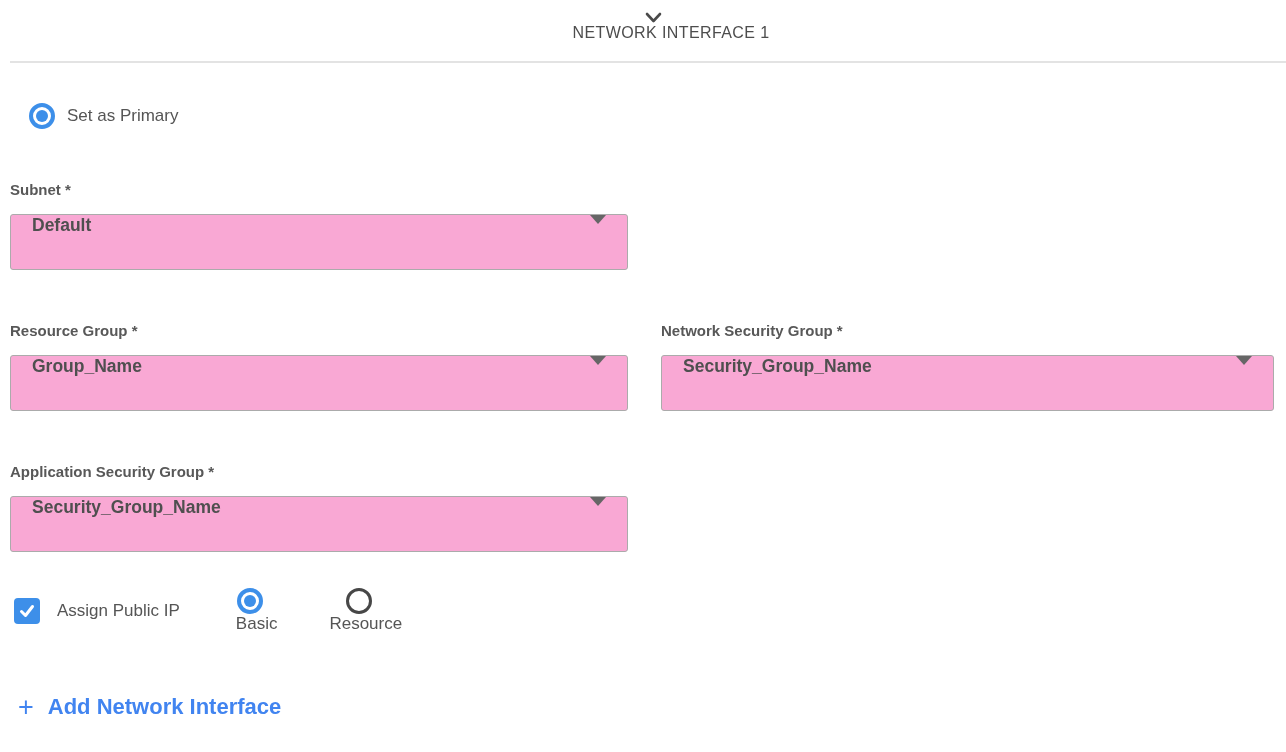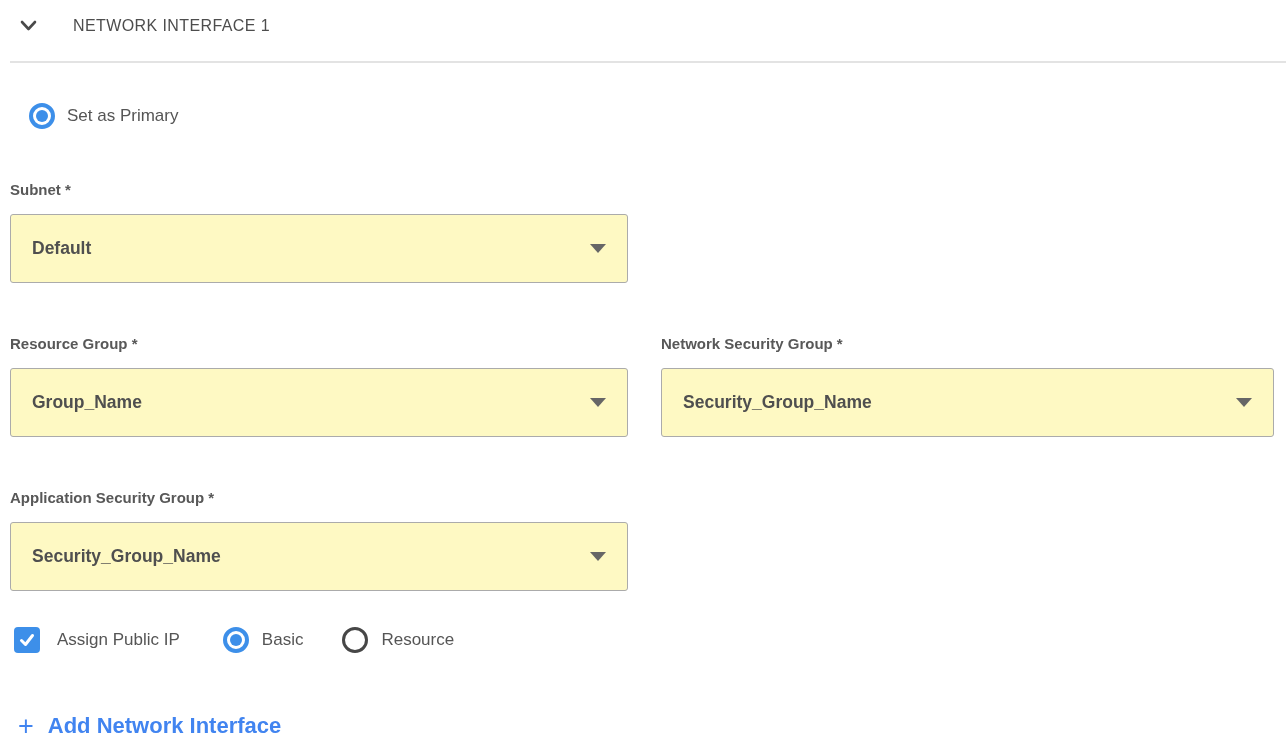--- a/index.html
+++ b/index.html
@@ -14,20 +14,21 @@
     overflow: hidden;
   }
   .page { width: 1286px; height: 752px; position: relative; }
 
   
   .section-header {
     display: flex; align-items: center;
     padding: 12px 0 0 20px;
     height: 40px;
     cursor: pointer;
+    flex-direction: column;
   }
   .chevron { display: inline-flex; width: 17px; height: 12px; }
   .section-title {
     margin-left: 36px;
     font-size: 16px;
     letter-spacing: 0.4px;
     color: #4d4d4d;
   }
   .divider {
     margin: 21px 0 0 10px;
@@ -86,26 +87,26 @@
     row-gap: 52px;
     font-weight: bold;
   }
   .field-label {
     display: block;
     font-size: 15px;
     color: #585858;
     margin-bottom: 16px;
   }
   .select {
-    height: 69px;
+    height: 56px;
     border: 1px solid #ababab;
     border-radius: 3px;
-    background: #fef9c3;
+    background: #f9a8d4;
     display: flex;
-    align-items: center;
+    align-items: flex-start;
     justify-content: space-between;
     padding: 0 21px;
     cursor: pointer;
   }
   .select-value { font-size: 17.5px; color: #4f4f4f; }
   .caret {
     width: 0; height: 0;
     border-left: 8px solid transparent;
     border-right: 8px solid transparent;
     border-top: 9px solid #666666;
@@ -114,21 +115,21 @@
   
   .options-row {
     margin-top: 36px;
     padding-left: 14px;
     display: flex;
     align-items: center;
     gap: 7px;
   }
   .opt-group { display: flex; align-items: center; cursor: pointer; }
   .options-row .checkbox + .ctl-label { margin-left: 17px; }
-  .opt-group + .opt-group { margin-left: 36px; }
+  .opt-group + .opt-group { margin-left: 36px; flex-direction: column; }
   .opt-group .radio + .ctl-label { margin-left: 13px; }
   .opt-group.standard { margin-left: 32px; }
 
   
   .add-link {
     margin-top: 60px;
     padding-left: 18px;
     display: flex;
     align-items: center;
     cursor: pointer;

